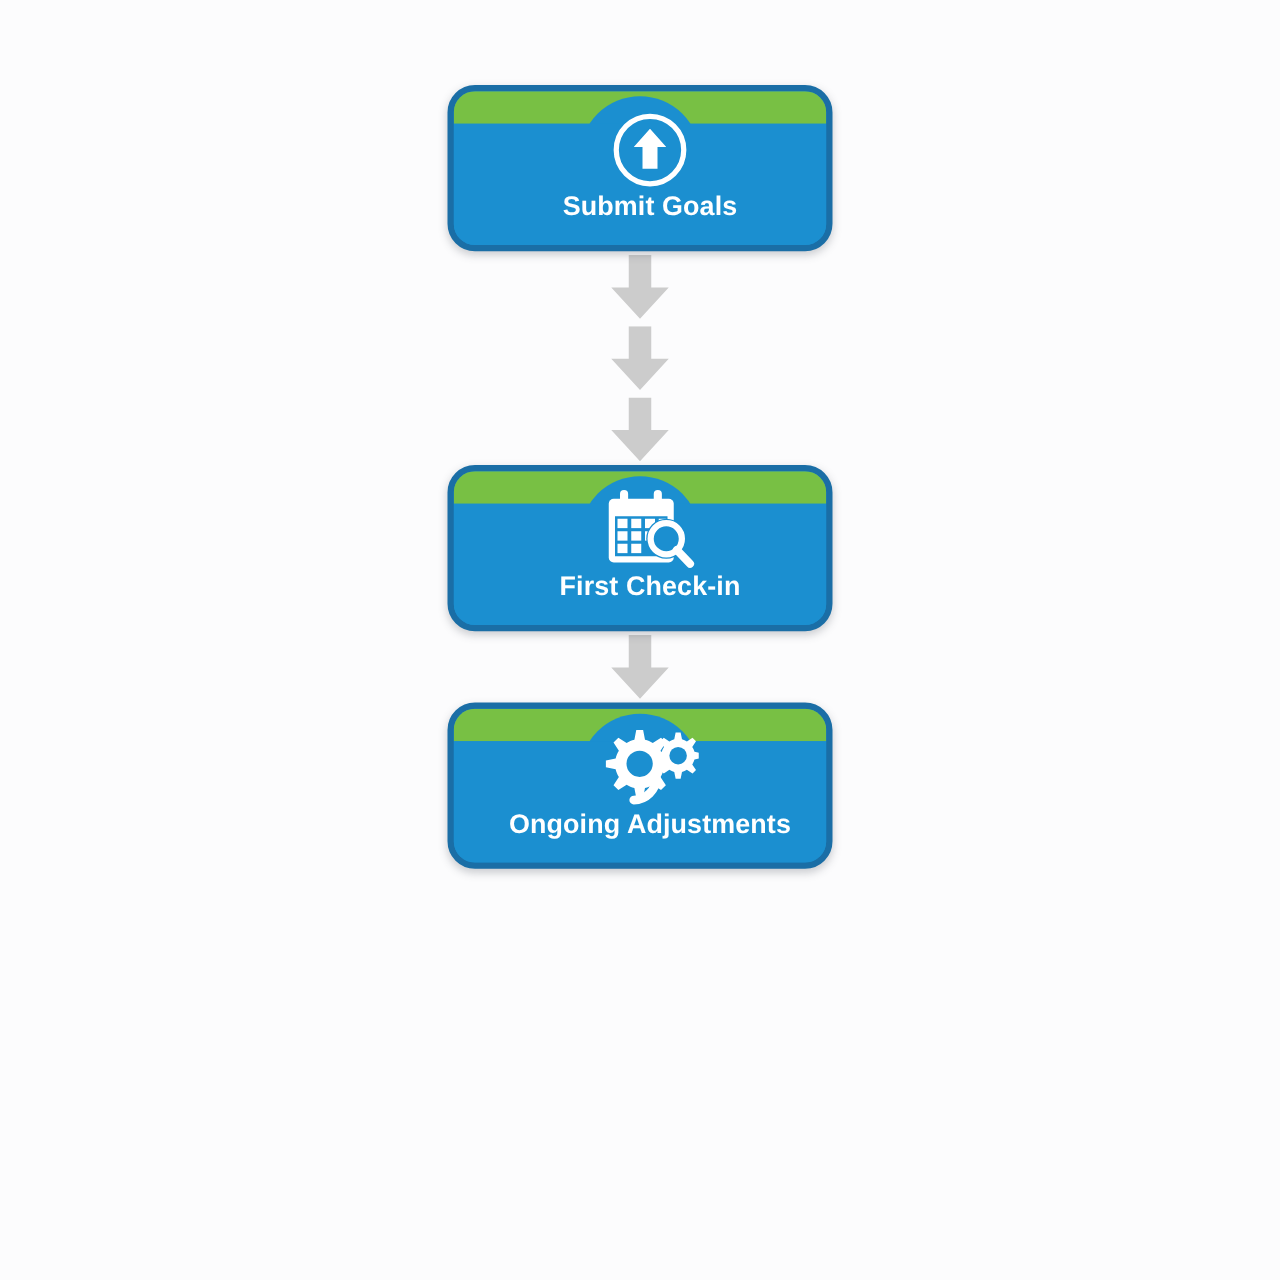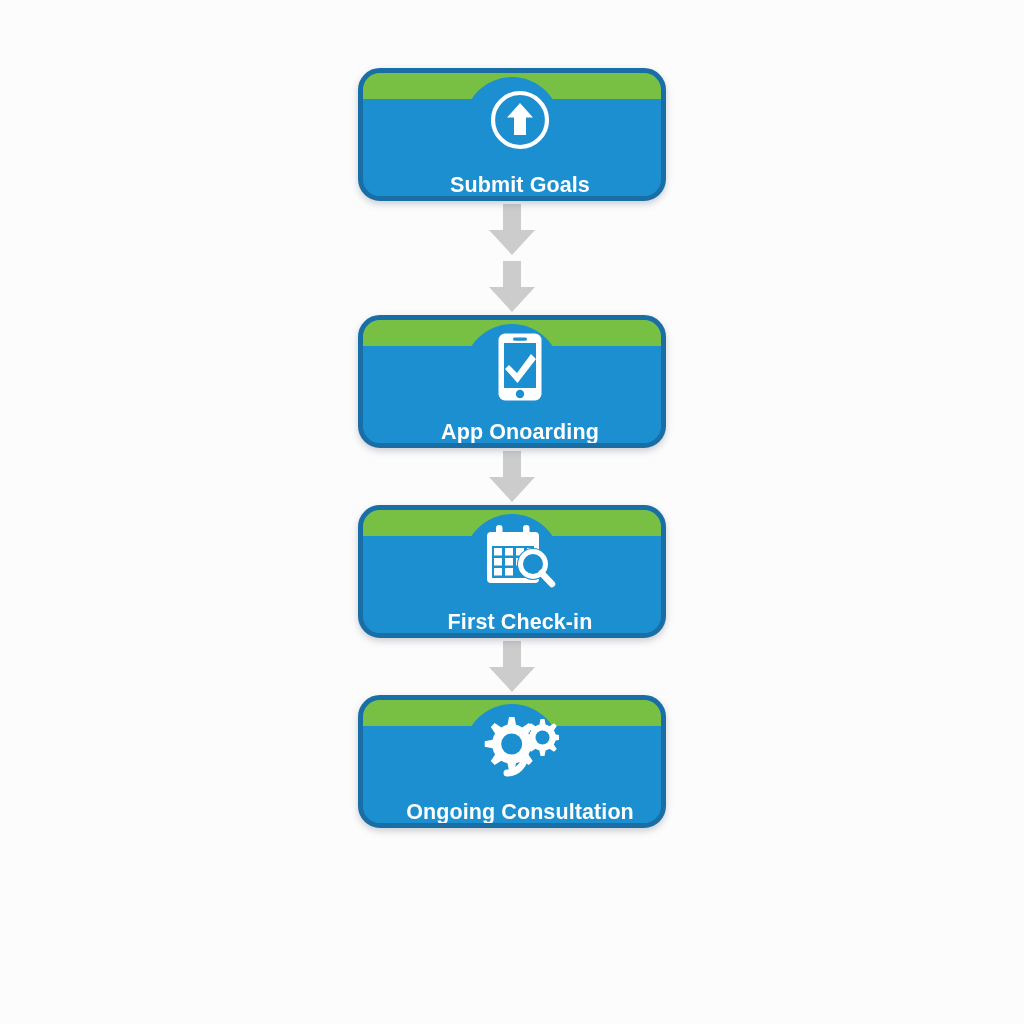--- a/index.html
+++ b/index.html
@@ -74,21 +74,21 @@
     bottom: 0;
     background: #1b8fd0;
   }
 
   .node-inner {
     position: absolute;
     inset: 0;
     display: flex;
     flex-direction: column;
     align-items: center;
-    justify-content: space-between;
+    justify-content: flex-start;
     padding-top: 14px;
     box-sizing: border-box;
     padding-left: 16px;
   }
 
   .node-icon {
     height: 66px;
     display: flex;
     align-items: center;
     justify-content: center;
@@ -144,37 +144,20 @@
       </svg>
     </div>
 
 
     <div class="connector">
       <svg width="50" height="52" viewBox="0 0 50 52">
         <path d="M16 0 L34 0 L34 26 L48 26 L25 51 L2 26 L16 26 Z" fill="#cccccc"></path>
       </svg>
     </div>
 
-    <div class="node">
-      <div class="node-band"></div>
-      <div class="node-bump"></div>
-      <div class="node-body"></div>
-      <div class="node-inner">
-        <div class="node-icon">
-          <svg width="46" height="70" viewBox="0 0 46 70">
-            <rect x="1.5" y="1.5" width="43" height="67" rx="6.5" fill="#ffffff"></rect>
-            <rect x="7" y="11" width="32" height="45" fill="#1b8fd0"></rect>
-            <rect x="16" y="5.5" width="14" height="3.2" rx="1.6" fill="#1b8fd0"></rect>
-            <circle cx="23" cy="62" r="4.2" fill="#1b8fd0"></circle>
-            <path d="M12 33 L20 41 L34 22 L39 27 L20.5 51 L8 37 Z" fill="#ffffff"></path>
-          </svg>
-        </div>
-        <div class="node-label">App Onoarding</div>
-      </div>
-    </div>
 
     <div class="connector">
       <svg width="50" height="52" viewBox="0 0 50 52">
         <path d="M16 0 L34 0 L34 26 L48 26 L25 51 L2 26 L16 26 Z" fill="#cccccc"></path>
       </svg>
     </div>
 
     <div class="node">
       <div class="node-band"></div>
       <div class="node-bump"></div>
@@ -240,18 +223,18 @@
                        C57 35.2 55.7 34.6 54.5 33.8 L50 36.8 L47.2 34 L50.2 29.5
                        C49.4 28.3 48.8 27 48.4 25.6 L43 24.5 L43 20.5 L48.4 19.4
                        C48.8 18 49.4 16.7 50.2 15.5 L47.2 11 L50 8.2 L54.5 11.2
                        C55.7 10.4 57 9.8 58.4 9.4 Z"></path>
               <circle cx="61.5" cy="22.5" r="7" fill="#1b8fd0"></circle>
             </g>
 
             <path d="M44 40 A18 18 0 0 1 26 58" fill="none" stroke="#ffffff" stroke-width="7" stroke-linecap="round"></path>
           </svg>
         </div>
-        <div class="node-label">Ongoing Consultation</div>
+        <div class="node-label">Ongoing Adjustments</div>
       </div>
     </div>
 
   </div>
 </div>
 
 </body></html>

